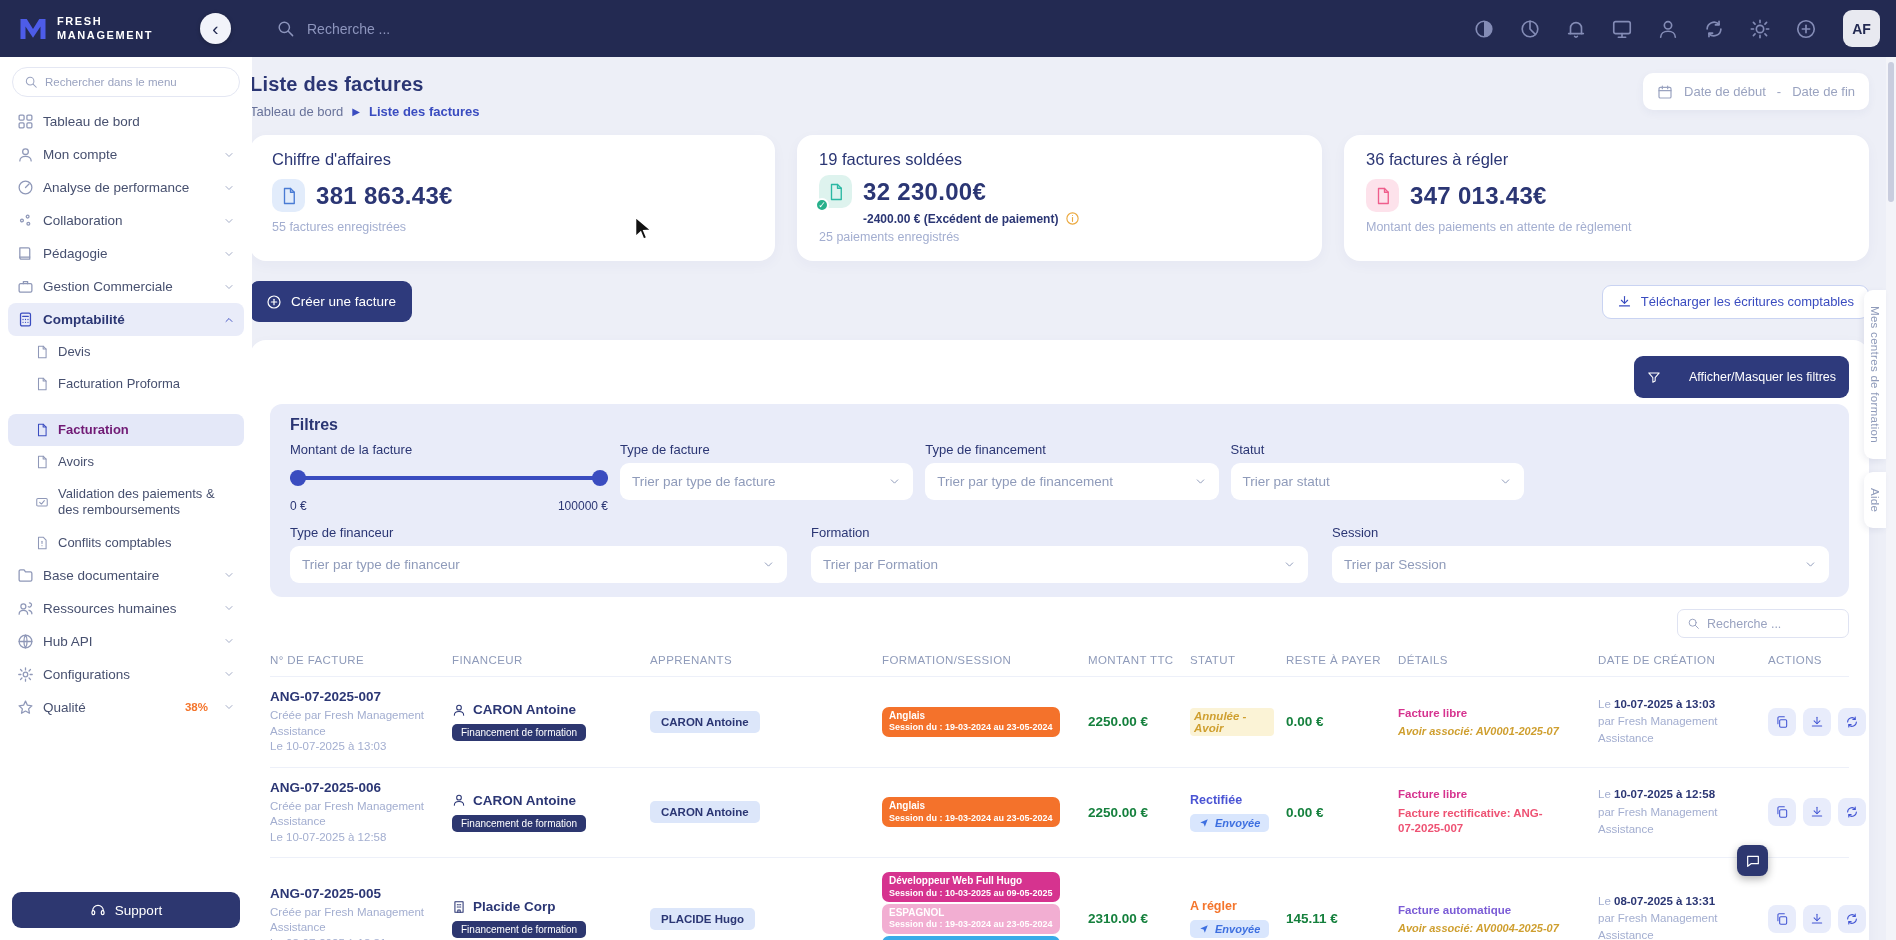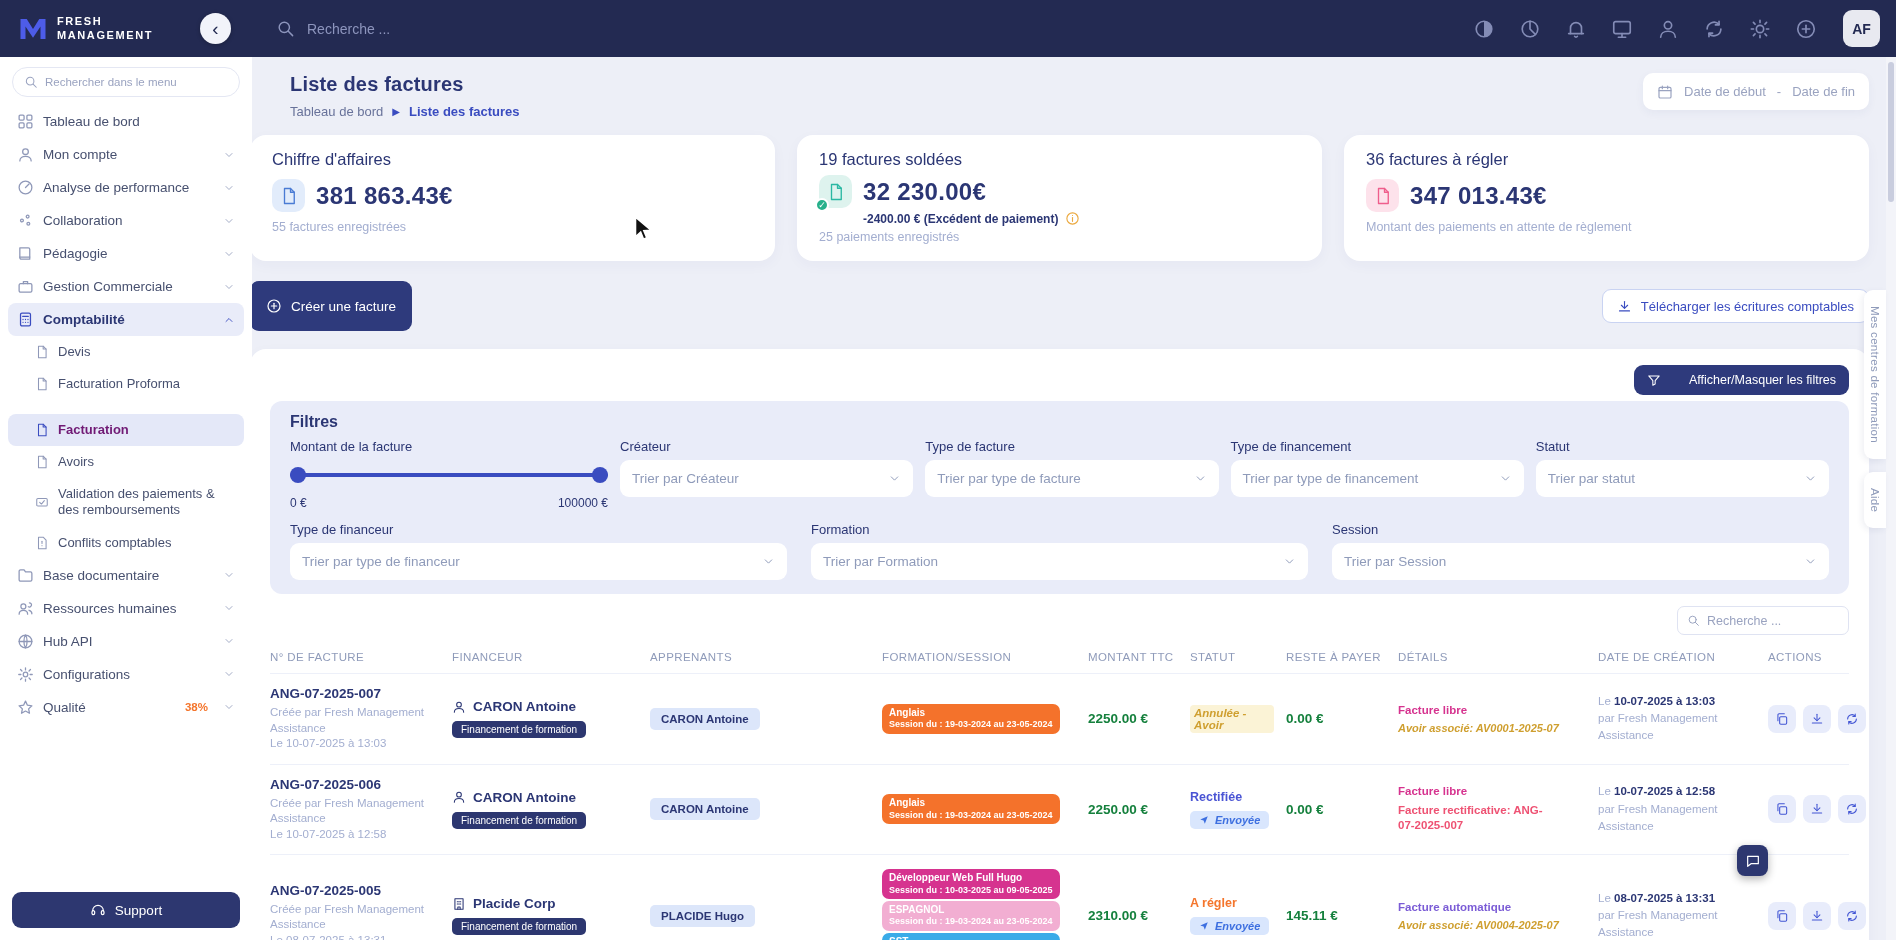--- a/index.html
+++ b/index.html
@@ -50,21 +50,21 @@
   .nav-sub.active { background:#e4e8f8; color:#701a75; font-weight:bold;margin-top:13px; }
   .nav-sub.active .nic { color:#3a4cc0; }
   .q-badge { margin-left:auto; color:#f4752c; font-size:11.5px; font-weight:bold; }
   .q-badge + .chev { margin-left:6px; }
   .support-btn { margin:12px; height:36px; background:#2d3770; color:#fff; border:none; border-radius:9px;
                  font-size:13.5px; display:flex; align-items:center; justify-content:center; gap:9px; }
   .support-btn svg { width:16px; height:16px; }
 
   
   .main { position:absolute; left:218px; top:57px; right:0; bottom:0; padding:16px 27px 0 32px; }
-  .page-head { display:flex; justify-content:space-between; align-items:flex-start;margin-left:40px; }
+  .page-head { display:flex; justify-content:space-between; align-items:flex-start; }
   h1 { font-size:20px; color:#2b3674; letter-spacing:.2px; }
   .breadcrumb { margin-top:8px; display:flex; align-items:center; gap:9px; font-size:13px; }
   .bc-home { color:#68729a; cursor:pointer; }
   .bc-arrow { color:#3a4cc0; font-size:10px; }
   .bc-cur { color:#3a4cc0; font-weight:600; }
   .daterange { background:#fff; border-radius:10px; height:37px; display:flex; align-items:center; gap:11px;
                padding:0 14px; color:#9aa3c0; font-size:13px; box-shadow:0 3px 10px rgba(46,58,124,.05); cursor:pointer; }
   .daterange svg { width:16px; height:16px; }
 
   .card { background:#fff; border-radius:16px; box-shadow:0 4px 14px rgba(46,58,124,.04); }
@@ -81,30 +81,30 @@
   .ic-pink  { background:#fde2eb; color:#ef5e8c; }
   .chk { position:absolute; left:-4px; bottom:-4px; width:14px; height:14px; border-radius:50%;
          background:#27b08b; color:#fff; font-size:9px; display:flex; align-items:center; justify-content:center;
          border:2px solid #fff; }
   .stat-value { font-size:24px; font-weight:bold; color:#2b3674; letter-spacing:.3px; }
   .stat-note { display:flex; align-items:center; gap:7px; margin:3px 0 0 44px; font-size:12px; font-weight:bold; color:#2b3674; }
   .stat-note svg { width:15px; height:15px; color:#eba93f; }
   .stat-sub { margin-top:8px; color:#a3aed0; font-size:12.5px; }
 
   .toolbar { display:flex; justify-content:space-between; align-items:center; margin-top:20px; }
-  .btn-primary { background:#2e3a7c; color:#fff; border:none; border-radius:9px; height:50px;
+  .btn-primary { background:#2e3a7c; color:#fff; border:none; border-radius:9px; height:41px;
                  padding:0 16px; font-size:13.5px; display:inline-flex; align-items:center; gap:9px; }
   .btn-primary svg { width:16px; height:16px; }
   .btn-outline { background:#fff; color:#3a4cc0; border:1px solid #c9d3f2; border-radius:9px; height:34px;
                  padding:0 14px; font-size:13px; display:inline-flex; align-items:center; gap:9px; }
   .btn-outline svg { width:15px; height:15px; }
 
   .main-card { margin-top:18px; padding:16px 20px 0; min-height:600px; }
   .filters-toggle-row { display:flex; justify-content:flex-end; margin-bottom:6px; }
-  .btn-primary.sm { height:30px; font-size:12.5px; padding:0 13px;gap:28px; }
+  .btn-primary.sm { height:42px; font-size:12.5px; padding:0 13px;gap:28px; }
   .btn-primary.sm svg { width:14px; height:14px; }
 
   .filters-panel { background:#e9ecf9; border-radius:12px; padding:12px 20px 14px; }
   .filters-title { color:#2b3674; font-weight:bold; font-size:16px; margin-bottom:8px; }
   .f-row1 { display:grid; grid-template-columns:318px 1fr 1fr 1fr 1fr; gap:12px; }
   .f-row2 { display:grid; grid-template-columns:1fr 1fr 1fr; gap:24px; margin-top:12px; }
   .f-field { display:flex; flex-direction:column; gap:6px; }
   .f-field label { font-size:13px; color:#2b3674; font-weight:500; }
   .select { background:#fff; border-radius:9px; height:37px; display:flex; align-items:center;
             justify-content:space-between; padding:0 12px; font-size:13.5px; color:#8f9bba; cursor:pointer; }
@@ -642,29 +642,20 @@
             <div class="range"></div>
             <span class="handle h-min"></span>
             <span class="handle h-max"></span>
           </div>
           <div class="slider-labels">
             <span>0 €</span>
             <span>100000 €</span>
           </div>
         </div>
         <div class="f-field">
-          <label>Créateur</label>
-          <div class="select">
-            <span>Trier par Créateur</span>
-            <svg class="ic">
-                <use href="#i-chev-d"></use>
-              </svg>
-          </div>
-        </div>
-        <div class="f-field">
           <label>Type de facture</label>
           <div class="select">
             <span>Trier par type de facture</span>
             <svg class="ic">
                 <use href="#i-chev-d"></use>
               </svg>
           </div>
         </div>
         <div class="f-field">
           <label>Type de financement</label>

